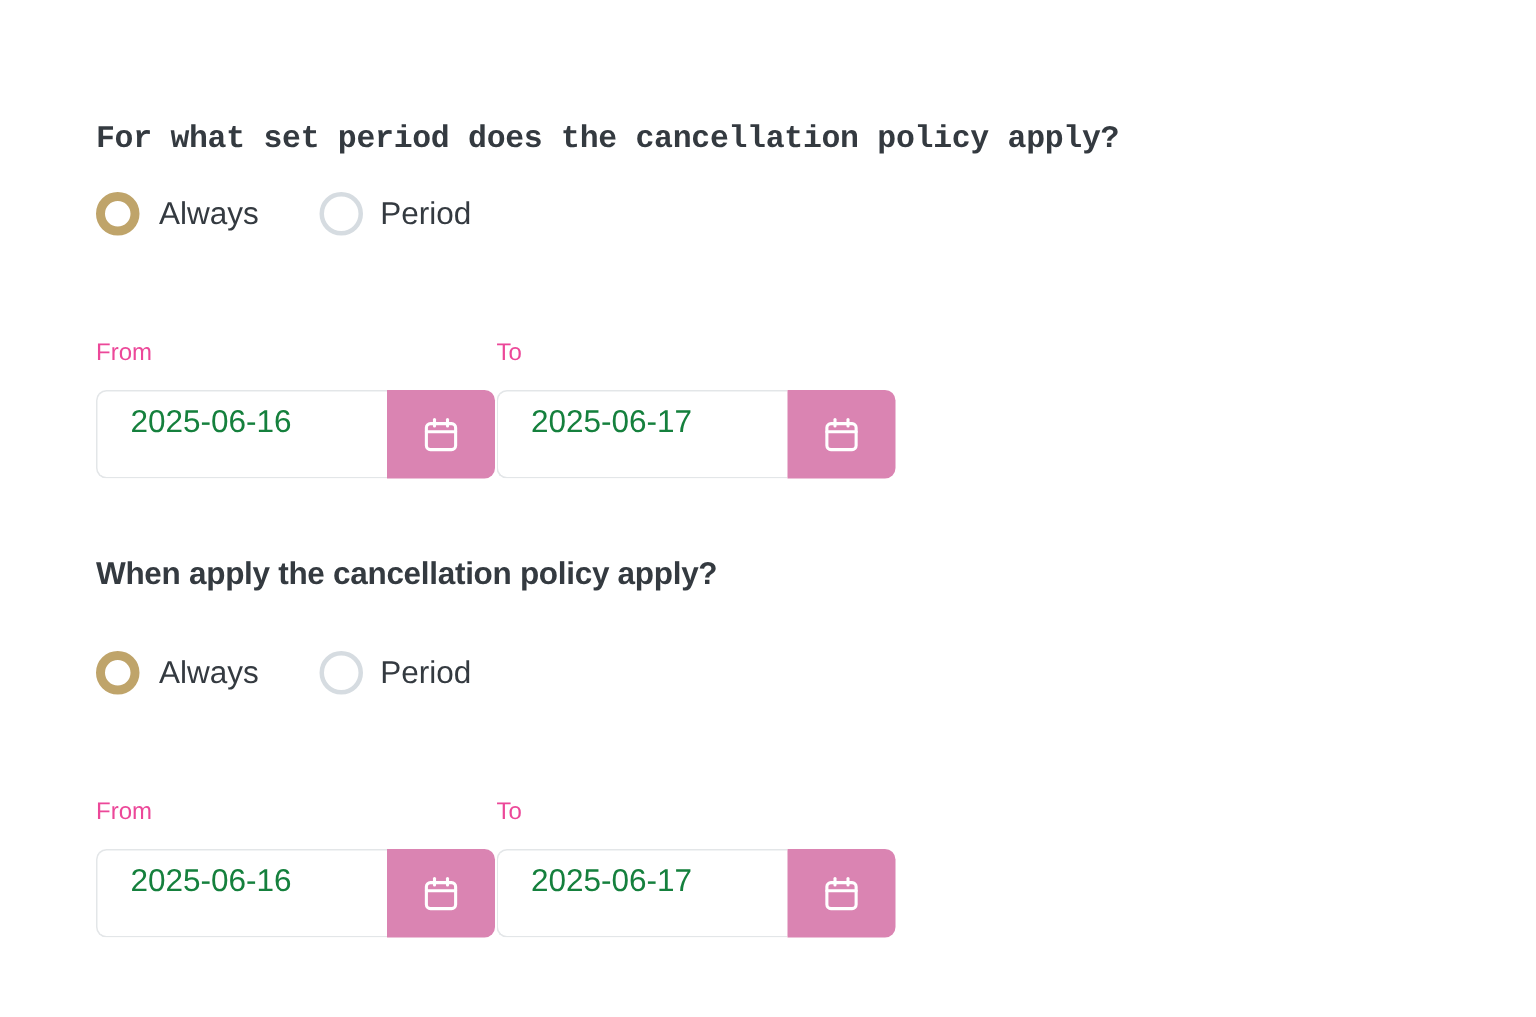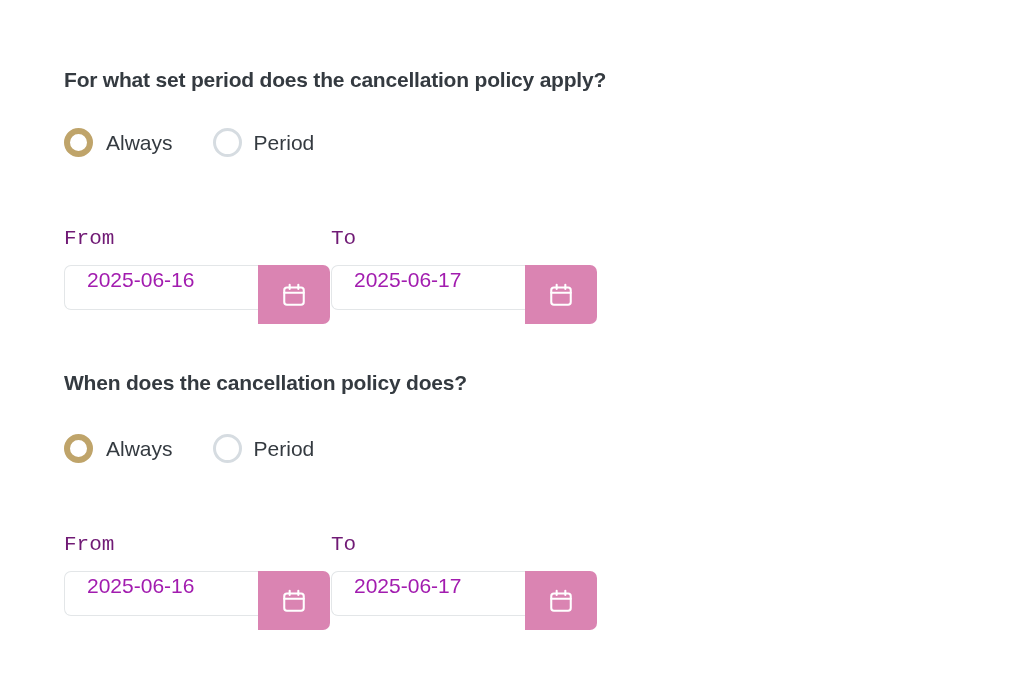--- a/index.html
+++ b/index.html
@@ -79,45 +79,44 @@
   
   .date-row {
     display: flex;
     align-items: flex-start;
   }
 
   .date-col { width: 267px; flex: 0 0 auto; }
   .date-col.second { }
 
   .field-label {
-    font-size: 21px;
-    color: #701a75;
+    font-size: 16px;
+    color: #ec4899;
     line-height: 1;
     margin-bottom: 16px;
     white-space: nowrap;
-    font-family: Liberation Mono, monospace;
   }
 
   .date-input-wrap {
     display: flex;
     align-items: stretch;
     width: 266px;
     height: 59px;
   }
 
   .date-input {
     flex: 1 1 auto;
-    height: 45px;
+    height: 59px;
     border: 1px solid #e3e6e8;
     border-right: none;
     border-radius: 7px 0 0 7px;
     background: #ffffff;
     font-family: "Liberation Sans", sans-serif;
     font-size: 21px;
-    color: #a21caf;
+    color: #15803d;
     padding: 0 0 16px 22px;
     outline: none;
     min-width: 0;
   }
   .date-input::placeholder { color: #8a9096; }
 
   .calendar-btn {
     width: 72px;
     flex: 0 0 auto;
     height: 59px;
@@ -126,21 +125,21 @@
     border-radius: 0 7px 7px 0;
     display: flex;
     align-items: center;
     justify-content: center;
     cursor: pointer;
     padding: 0;
   }
   .calendar-btn svg { display: block; }
 
   
-  .blk-h1 { position: absolute; top: 67px; }
+  .blk-h1 { position: absolute; top: 81px; font-family: Liberation Mono, monospace; }
   .blk-r1 { position: absolute; top: 128px; }
   .blk-d1 { position: absolute; top: 228px; }
   .blk-h2 { position: absolute; top: 370px; }
   .blk-r2 { position: absolute; top: 434px; }
   .blk-d2 { position: absolute; top: 534px; }
 </style>
 </head>
 <body>
 
 <div class="page">
@@ -189,21 +188,21 @@
                 <line x1="3" y1="10" x2="21" y2="10"></line>
                 <line x1="8" y1="2.5" x2="8" y2="6.5"></line>
                 <line x1="16" y1="2.5" x2="16" y2="6.5"></line>
               </svg>
             </span>
           </button>
         </div>
       </div>
     </div>
 
-    <h2 class="section-heading blk-h2">When does the cancellation policy does?</h2>
+    <h2 class="section-heading blk-h2">When apply the cancellation policy apply?</h2>
 
     <div class="radio-group blk-r2">
       <label class="radio-option">
         <span class="radio-mark checked"></span>
         <span class="radio-label gap-checked">Always</span>
       </label>
       <span class="radio-spacer"></span>
       <label class="radio-option">
         <span class="radio-mark unchecked"></span>
         <span class="radio-label gap-unchecked">Period</span>

